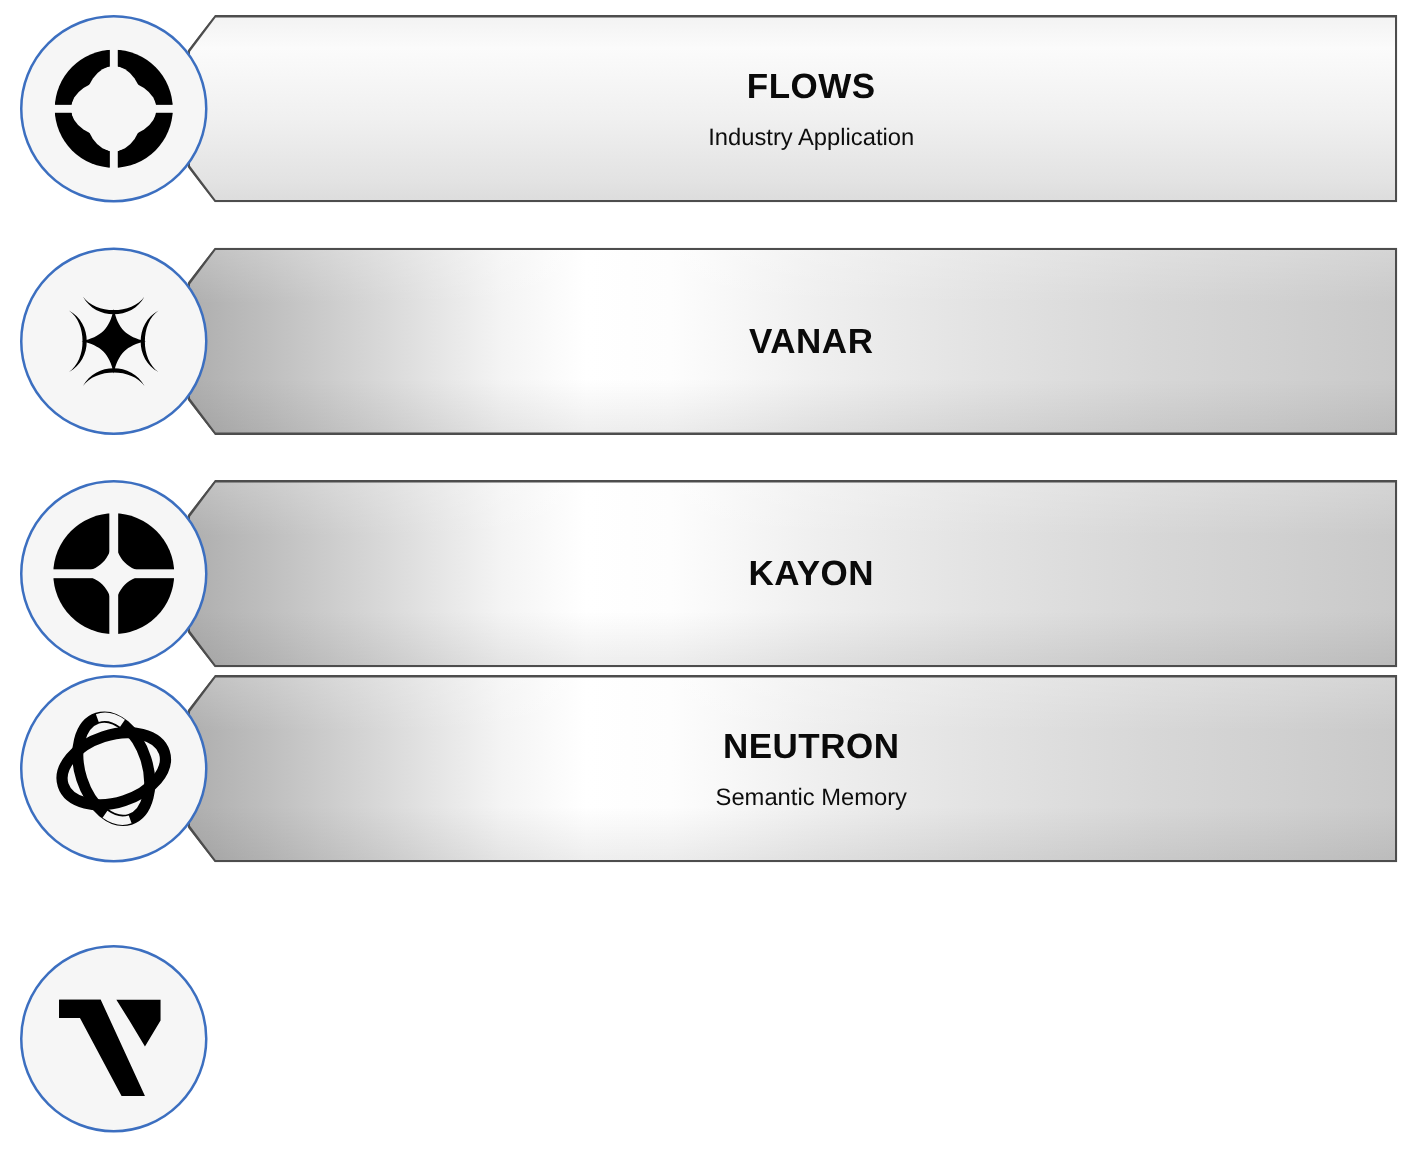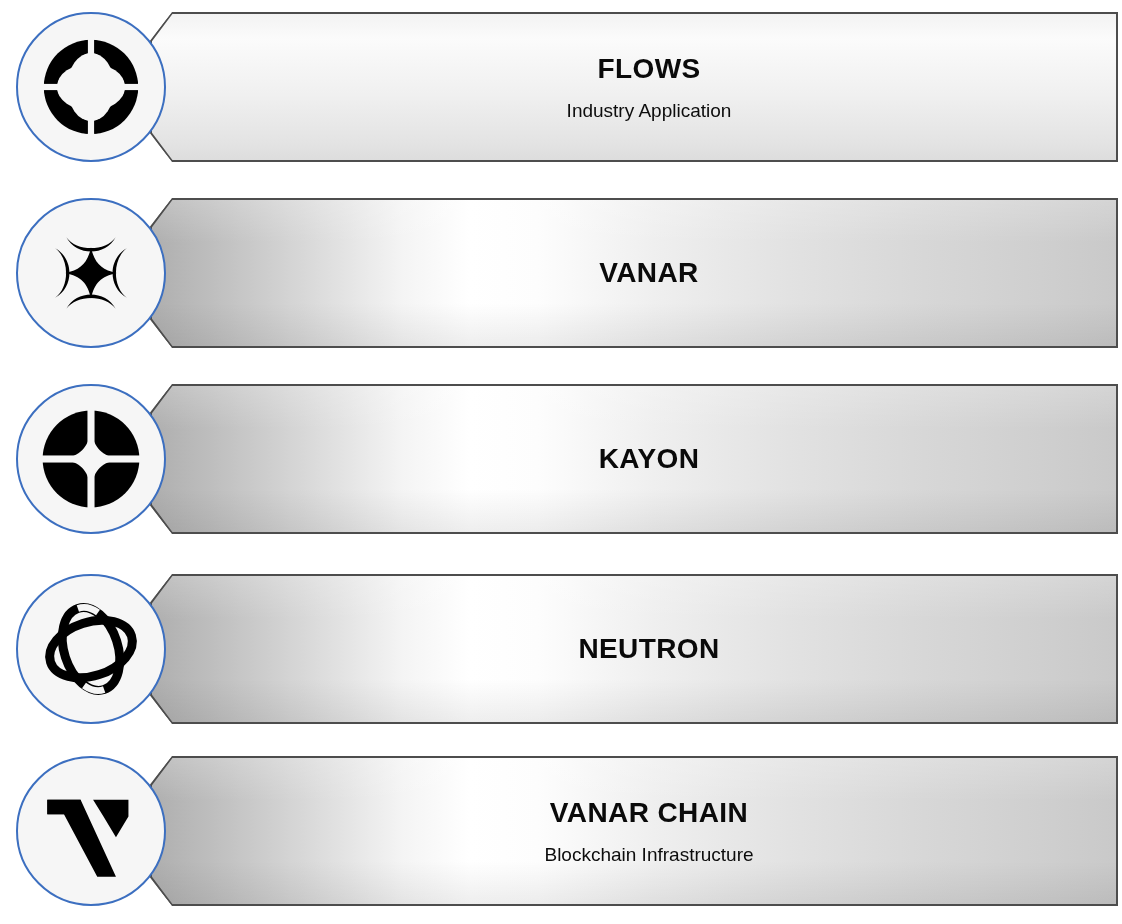--- a/index.html
+++ b/index.html
@@ -220,58 +220,49 @@
             <path d="M50 26 C53 41 59 47 74 50 C59 53 53 59 50 74 C47 59 41 53 26 50 C41 47 47 41 50 26 Z" fill="#000"></path>
           </mask>
         </defs>
         <g mask="url(#m-clover)">
           <circle cx="50" cy="50" r="41" fill="#000"></circle>
         </g>
       </svg>
     </div>
   </div>
 
-  <div class="row" style="top:574px;">
+  <div class="row" style="top:540px;">
     <div class="bar">
       <div class="bar-inner grad-b"></div>
       <svg class="bar-outline" viewBox="0 0 968 150" preserveAspectRatio="none">
         <polygon points="22,1 967,1 967,149 22,149 1,121 1,29" fill="none" stroke="#4d4d4d" stroke-width="2"></polygon>
       </svg>
       <div class="bar-text">
         <div class="bar-title">NEUTRON</div>
+        <div class="bar-sub">Semantic Memory</div>
       </div>
     </div>
     <div class="icon-wrap">
       <svg width="112" height="112" viewBox="0 0 100 100">
         <g transform="rotate(-18 50 50)">
           <ellipse cx="50" cy="50" rx="38" ry="24" fill="none" stroke="#000" stroke-width="8"></ellipse>
         </g>
         <g transform="rotate(-18 50 50)">
           <ellipse cx="50" cy="50" rx="24" ry="38" fill="none" stroke="#000" stroke-width="8"></ellipse>
         </g>
 
         <g transform="rotate(-18 50 50)">
           <path d="M50 12 a24 38 0 0 1 16 9" fill="none" stroke="#f6f6f6" stroke-width="6"></path>
           <path d="M50 88 a24 38 0 0 1 -16 -9" fill="none" stroke="#f6f6f6" stroke-width="6"></path>
         </g>
       </svg>
     </div>
   </div>
 
   <div class="row" style="top:756px;">
-    <div class="bar">
-      <div class="bar-inner grad-b"></div>
-      <svg class="bar-outline" viewBox="0 0 968 150" preserveAspectRatio="none">
-        <polygon points="22,1 967,1 967,149 22,149 1,121 1,29" fill="none" stroke="#4d4d4d" stroke-width="2"></polygon>
-      </svg>
-      <div class="bar-text">
-        <div class="bar-title">VANAR CHAIN</div>
-        <div class="bar-sub">Blockchain Infrastructure</div>
-      </div>
-    </div>
     <div class="icon-wrap">
       <svg width="104" height="104" viewBox="0 0 100 100">
 
         <path d="M8 20 L40 20 L74 94 L56 94 L24 34 L8 34 Z" fill="#000"></path>
         <path d="M8 20 L40 20 L40 34 L8 34 Z" fill="#000"></path>
 
         <path d="M52 20 L86 20 L86 36 L74 56 L62 36 Z" fill="#000"></path>
       </svg>
     </div>
   </div>

